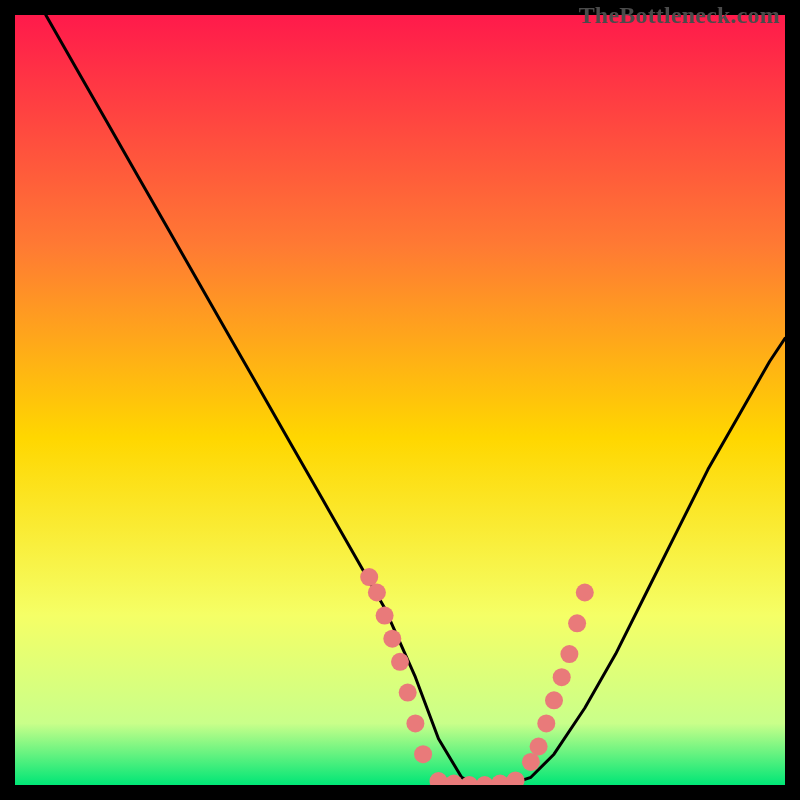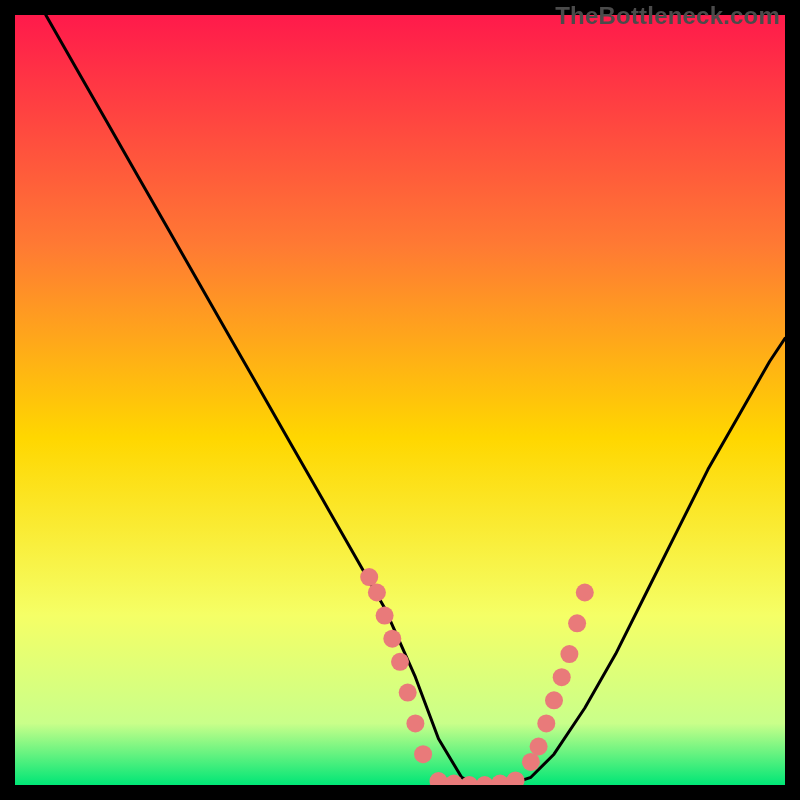--- a/index.html
+++ b/index.html
@@ -22,21 +22,21 @@
     position: absolute;
     left: 0;
     top: 0;
     width: 770px;
     height: 770px;
   }
   .watermark {
     position: absolute;
     top: 2px;
     right: 20px;
-    font-family: Liberation Sans, sans-serif;
+    font-family: Liberation Serif, serif;
     font-size: 24px;
     font-weight: bold;
     color: #4b4b4b;
     letter-spacing: 0.2px;
     z-index: 10;
   }
   svg {
     display: block;
   }
 </style>

